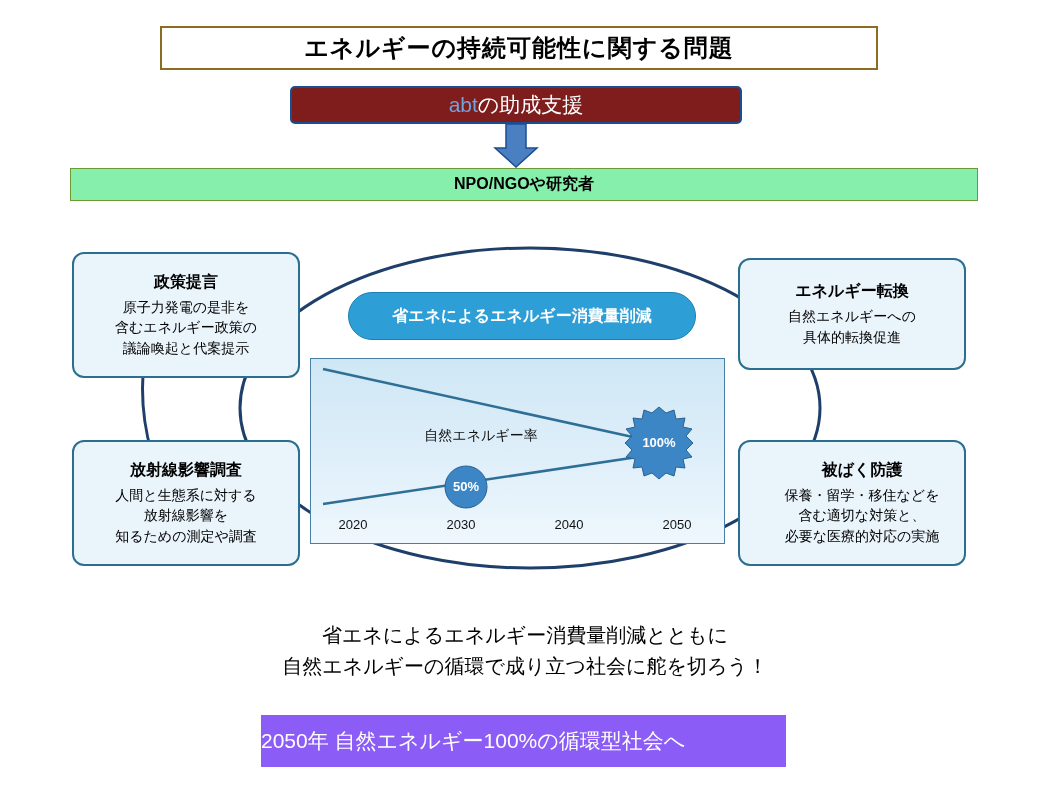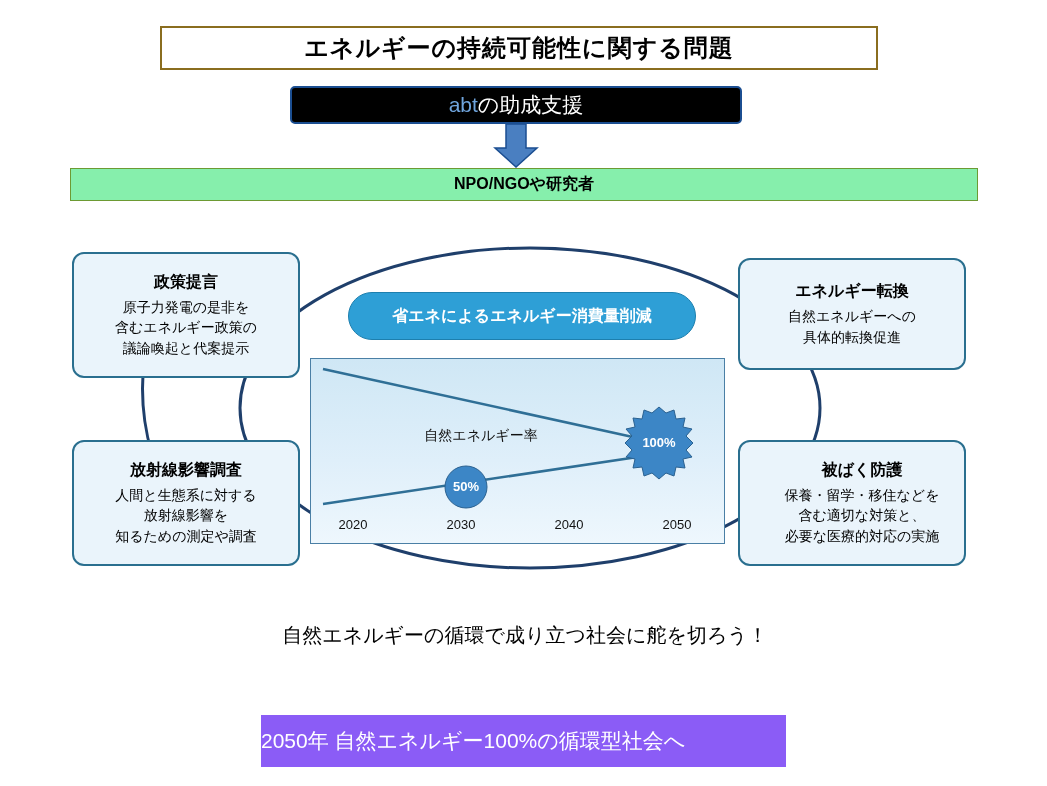--- a/index.html
+++ b/index.html
@@ -22,21 +22,21 @@
     left: 160px; top: 26px; width: 718px; height: 44px;
     border: 2px solid #8a6d1f;
     box-sizing: border-box;
     display: flex; align-items: center; justify-content: center;
     font-size: 24px; font-weight: bold; letter-spacing: 1px;
   }
 
   
   #grant-bar {
     left: 290px; top: 86px; width: 452px; height: 38px;
-    background: #000000;
+    background: #7f1d1d;
     border: 2px solid #1b4e91;
     border-radius: 5px;
     box-sizing: border-box;
     display: flex; align-items: center; justify-content: center;
     color: #ffffff; font-size: 21px;
   }
   #grant-bar .faint { color: #6fa4dc; }
 
   
   #down-arrow {
@@ -198,18 +198,19 @@
   <div class="bubble-text" style="left:120px; top:120px; width:70px; font-size:13px;">50%</div>
   <div class="bubble-text" style="left:318px; top:76px; width:60px; font-size:13px;">100%</div>
 
   <div class="axis-label" style="left:12px;  top:158px; width:60px;">2020</div>
   <div class="axis-label" style="left:120px; top:158px; width:60px;">2030</div>
   <div class="axis-label" style="left:228px; top:158px; width:60px;">2040</div>
   <div class="axis-label" style="left:336px; top:158px; width:60px;">2050</div>
 </div>
 
 <div class="abs" id="bottom-msg">
+  <div>省エネによるエネルギー消費量削減とともに</div>
   <div>自然エネルギーの循環で成り立つ社会に舵を切ろう！</div>
 </div>
 
 <div class="abs" id="brown-bar">
   <span>2050年  自然エネルギー100%の循環型社会へ</span>
 </div>
 
 </body></html>

